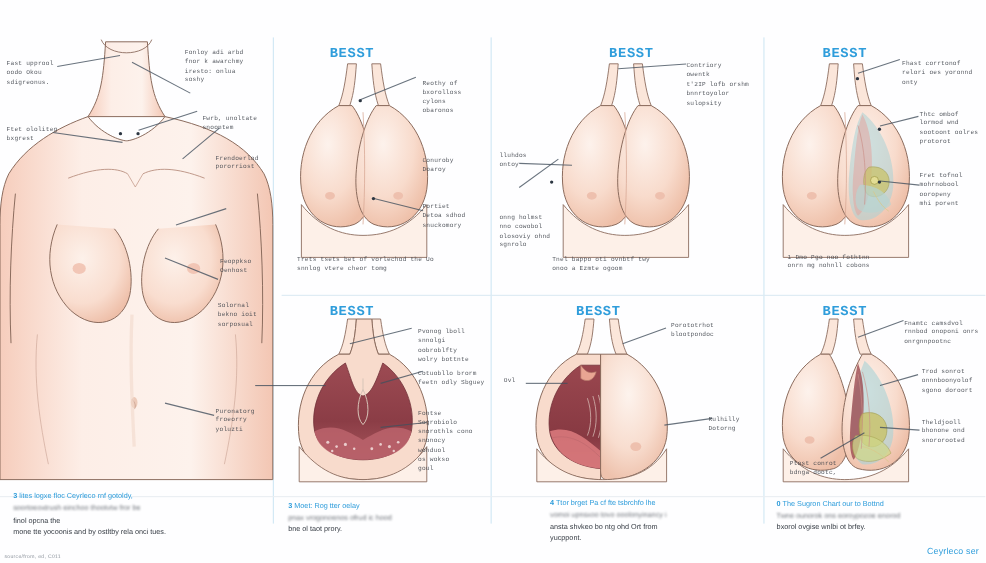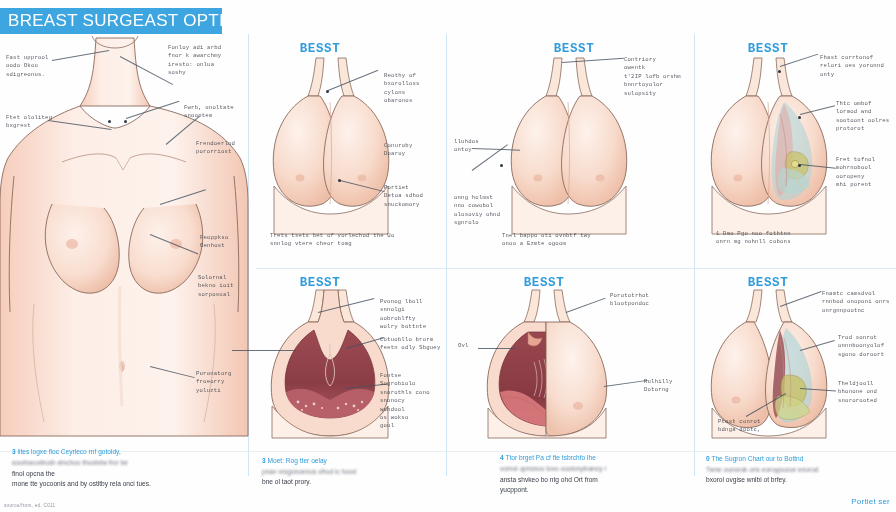--- a/index.html
+++ b/index.html
@@ -64,23 +64,20 @@
   }
 
   
   svg{display:block;overflow:visible;}
 </style>
 </head>
 <body>
 
 <div class="page">
 
-  <div class="title-banner">
-    <span class="t">BREAST SURGEAST OPTIONY</span>
-  </div>
 
   <div class="vdiv d1"></div>
   <div class="vdiv d2"></div>
   <div class="vdiv d3"></div>
   <div class="hdiv"></div>
   <div class="hdiv2"></div>
 
   <div class="panel" style="left:0;top:36px;width:248px;height:410px;">
 
     <svg width="248" height="410" viewBox="0 0 248 410">
@@ -504,15 +501,15 @@
   </div>
 
   <div class="cap" style="left:706px;bottom:26px;width:184px;">
     <span class="num">0</span>
     <span class="hl">The Sugron Chart our to Bottnd</span>
     <span class="blurline">Twne ounorok ons eoroypozoe enorod</span>
     <span style="white-space:pre-line">bxorol ovgise wnlbi ot brfey.</span>
   </div>
 
   <div class="source">source/from, ed, C011</div>
-  <div class="sig">Portiet ser</div>
+  <div class="sig">Ceyrleco ser</div>
 
 </div>
 
 </body></html>

